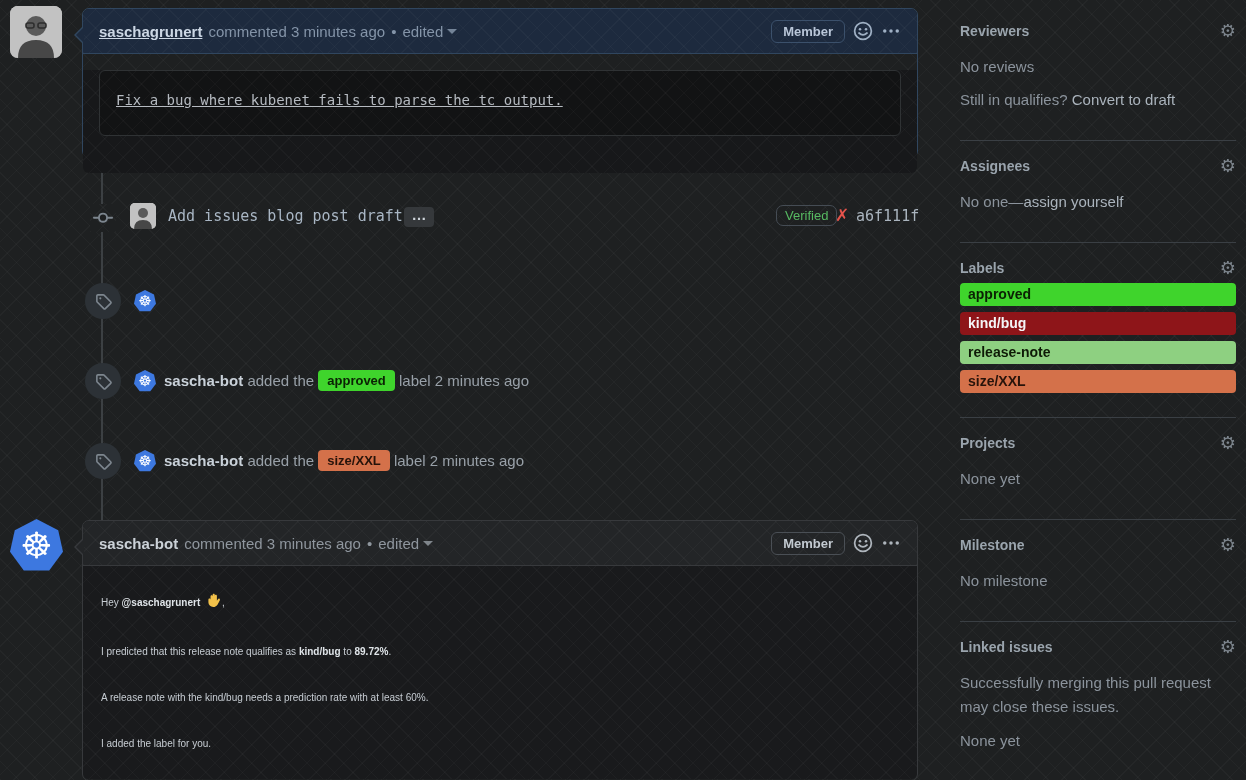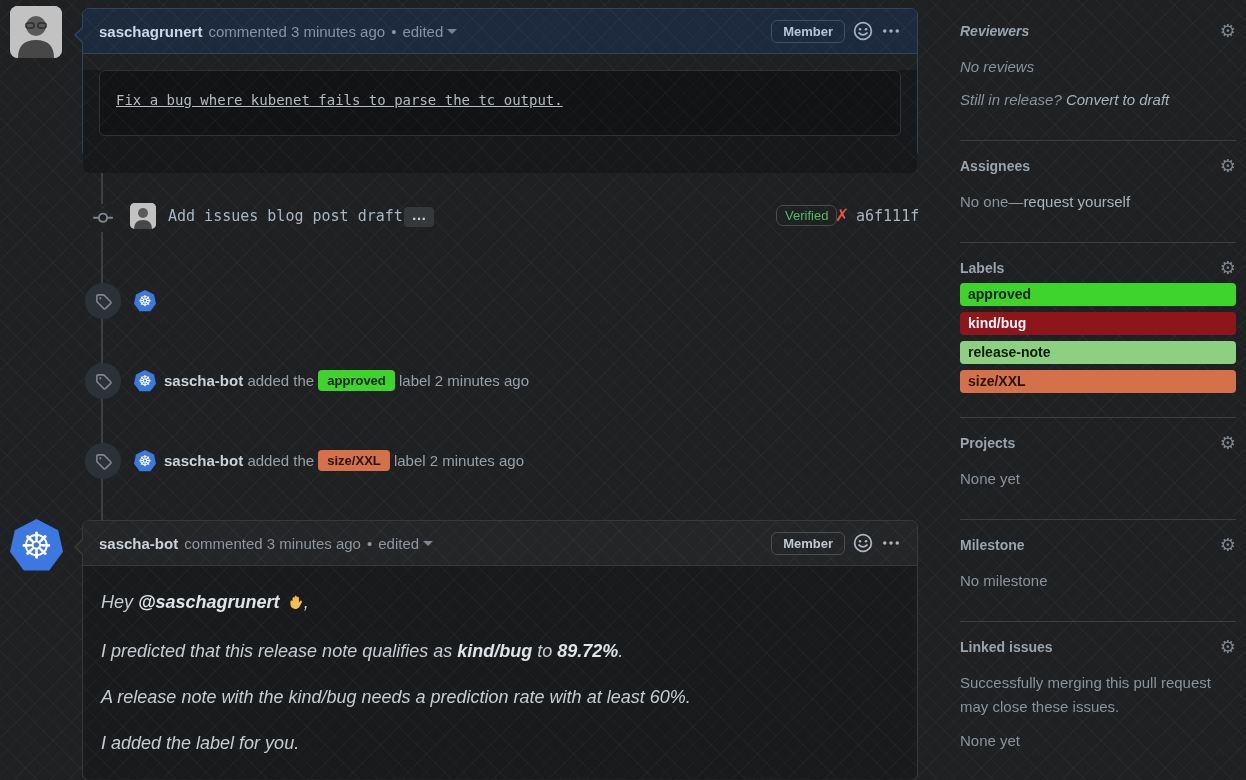--- a/index.html
+++ b/index.html
@@ -30,21 +30,21 @@
   .comment{position:absolute;border-radius:7px;border:1px solid;}
   .comment.blue{border-color:#30465f;}
   .comment.gray{border-color:#37393c;}
   .c-header{
     height:45px;display:flex;align-items:center;gap:6px;
     padding:0 16px;border-bottom:1px solid;border-radius:6px 6px 0 0;
     font-size:15px;
   }
   .comment.blue .c-header{background-color:#1d2a3e;border-color:#30465f;color:#8494a8;}
   .comment.gray .c-header{background-color:#232527;border-color:#37393c;color:#8f969e;}
-  .comment.blue .c-author{color:#ccd7e4;font-weight:bold;}
+  .comment.blue .c-author{color:#ccd7e4;font-weight:bold;text-decoration:underline;}
   .comment.gray .c-author{color:#ccd2d8;font-weight:bold;}
   .c-body{border-radius:0 0 6px 6px;}
   .comment.blue .c-body{background-color:#17181a;height:103px;}
   .comment.gray .c-body{background-color:#191a1c;height:213px;padding:26px 18px 0 18px;}
   .caret-down{
     width:0;height:0;border-left:5px solid transparent;border-right:5px solid transparent;
     border-top:5px solid currentColor;display:inline-block;margin-left:4px;opacity:.85;
   }
   .c-right{margin-left:auto;display:flex;align-items:center;gap:8px;}
   .member-badge{
@@ -68,21 +68,21 @@
   .comment.gray::before{border-right-color:#37393c;}
   .comment.gray::after{border-right-color:#232527;}
   
   .code-block{
     margin:16px;height:66px;background-color:#121314;border:1px solid #2f3234;border-radius:6px;
     padding:21px 16px;font-family:"DejaVu Sans Mono",monospace;font-size:14px;color:#b5bac0;
     white-space:pre;
     text-decoration:underline;
   }
   
-  .para{font-size:18px;color:#c7cdd3;margin:0 0 26px 0;line-height:20px;font-style:italic;}
+  .para{font-size:10px;color:#c7cdd3;margin:0 0 26px 0;line-height:20px;}
   .para b{color:#dfe4e8;}
   .mention{font-weight:bold;color:#dfe4e8;}
   .wave{display:inline-block;vertical-align:-3px;margin-left:2px;}
   
   .timeline-line{position:absolute;left:101px;top:158px;width:2px;height:366px;background:#3c4043;}
   .commit-row{position:absolute;left:82px;top:202px;width:836px;height:32px;}
   .commit-icon-wrap{
     position:absolute;left:8px;top:2px;width:26px;height:28px;background-color:#1e2021;
     display:flex;align-items:center;justify-content:center;color:#7d868f;
   }
@@ -284,38 +284,38 @@
       <p class="para">
         <span>I predicted that this release note qualifies as </span><b>kind/bug</b><span> to </span><b>89.72%</b><span>.</span>
       </p>
       <p class="para">A release note with the kind/bug needs a prediction rate with at least 60%.</p>
       <p class="para">I added the label for you.</p>
     </div>
   </div>
 
   <div class="sidebar">
 
-    <div class="sb-section" style="padding-top:8px;font-style:italic;">
+    <div class="sb-section" style="padding-top:8px;">
       <div class="sb-title-row">
         <span class="sb-title">Reviewers</span>
         <span class="gear">⚙</span>
       </div>
       <div class="sb-muted">No reviews</div>
       <div class="sb-muted" style="margin-top:9px;">
-        <span>Still in release? </span><span class="sb-link">Convert to draft</span>
+        <span>Still in qualifies? </span><span class="sb-link">Convert to draft</span>
       </div>
     </div>
 
     <div class="sb-section">
       <div class="sb-title-row">
         <span class="sb-title">Assignees</span>
         <span class="gear">⚙</span>
       </div>
       <div class="sb-muted">
-        <span>No one—</span><span class="sb-link">request yourself</span>
+        <span>No one—</span><span class="sb-link">assign yourself</span>
       </div>
     </div>
 
     <div class="sb-section" style="padding-bottom:24px;">
       <div class="sb-title-row">
         <span class="sb-title">Labels</span>
         <span class="gear">⚙</span>
       </div>
       <div class="sb-chip" style="background: rgb(63, 212, 44); color: rgb(11, 33, 4);">approved</div>
       <div class="sb-chip" style="background: rgb(142, 21, 25); color: rgb(244, 246, 248);">kind/bug</div>

